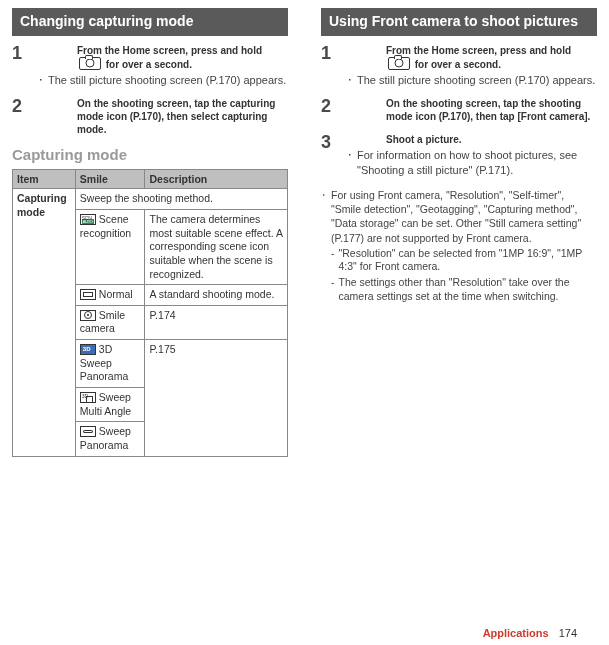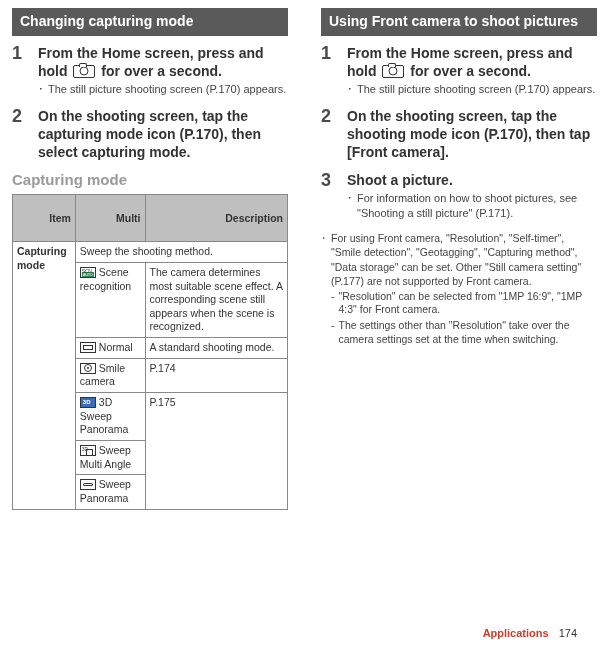--- a/index.html
+++ b/index.html
@@ -26,21 +26,21 @@
   }
   .step { display: flex; gap: 10px; margin-bottom: 10px; }
   .step-num {
     font-size: 18px;
     font-weight: bold;
     color: #4a4a4a;
     flex: 0 0 16px;
     line-height: 1.1;
   }
   .step-body { flex: 1; }
-  .step-title { font-weight: bold; font-size: 14px; line-height: 1.3; }
+  .step-title { font-weight: bold; font-size: 10px; line-height: 1.3; margin-left: 39px; }
   .bullet-row { display: flex; gap: 4px; margin-top: 2px; font-size: 11px; line-height: 1.35; color: #444; padding-left: 0; }
   .bullet-dot { flex: 0 0 6px; }
   .sub-bullet { display:flex; gap:4px; margin-top:2px; font-size:10.5px; line-height:1.3; color:#444; padding-left:10px;}
   .camera-icon {
     display: inline-block;
     width: 22px; height: 13px;
     border: 1px solid #333;
     border-radius: 2px;
     vertical-align: -2px;
     position: relative;
@@ -59,21 +59,21 @@
   }
   .section-sub {
     font-weight: bold; font-size: 15px; color: #9a9a9a;
     margin: 10px 0 6px 0;
   }
   table.modes {
     border-collapse: collapse; width: 100%; font-size: 10.5px;
   }
   table.modes th {
     background:#bfbfbf; color:#333; font-weight:bold;
-    border:1px solid #888; padding:17px 4px; text-align:right;
+    border:1px solid #888; padding:3px 4px; text-align:left;
   }
   table.modes td {
     border:1px solid #888; padding:3px 4px; vertical-align: top;
     line-height:1.3;
   }
   .row-label { font-weight:bold; vertical-align: top; }
   .mini-icon {
     display:inline-block; width:16px; height:11px;
     border:1px solid #333; vertical-align:-2px; margin-right:3px;
     position:relative; background:#fff;
@@ -127,32 +127,32 @@
         <div class="step-title">On the shooting screen, tap the capturing mode icon (P.170), then select capturing mode.</div>
       </div>
     </div>
 
     <div class="section-sub">Capturing mode</div>
 
     <table class="modes">
       <thead>
         <tr>
           <th>Item</th>
-          <th>Multi</th>
+          <th>Smile</th>
           <th>Description</th>
         </tr>
       </thead>
       <tbody>
         <tr>
           <td rowspan="7" class="row-label">Capturing mode</td>
           <td colspan="2">Sweep the shooting method.</td>
         </tr>
         <tr>
           <td><span class="mini-icon scn"></span><span>Scene recognition</span></td>
-          <td>The camera determines most suitable scene effect. A corresponding scene still appears when the scene is recognized.</td>
+          <td>The camera determines most suitable scene effect. A corresponding scene icon suitable when the scene is recognized.</td>
         </tr>
         <tr>
           <td><span class="mini-icon normal"></span><span>Normal</span></td>
           <td>A standard shooting mode.</td>
         </tr>
         <tr>
           <td><span class="mini-icon front"></span><span>Smile camera</span></td>
           <td>P.174</td>
         </tr>
         <tr>

